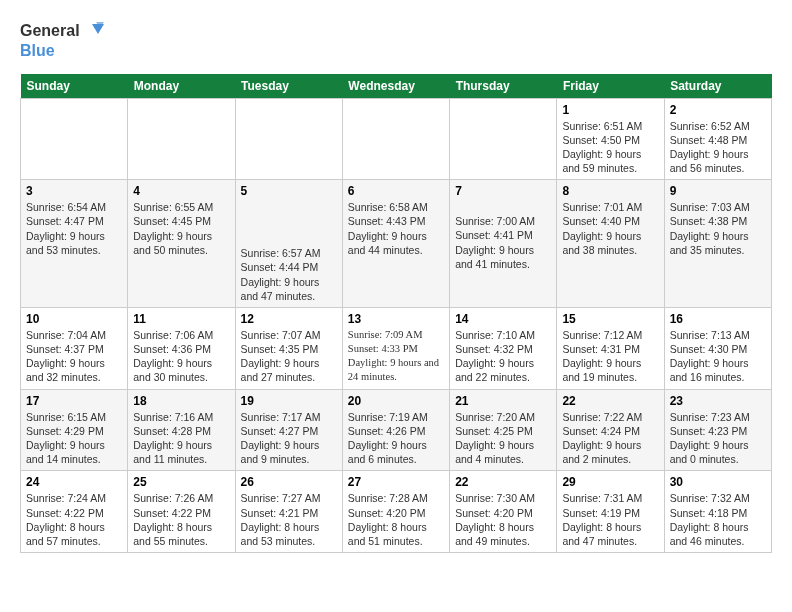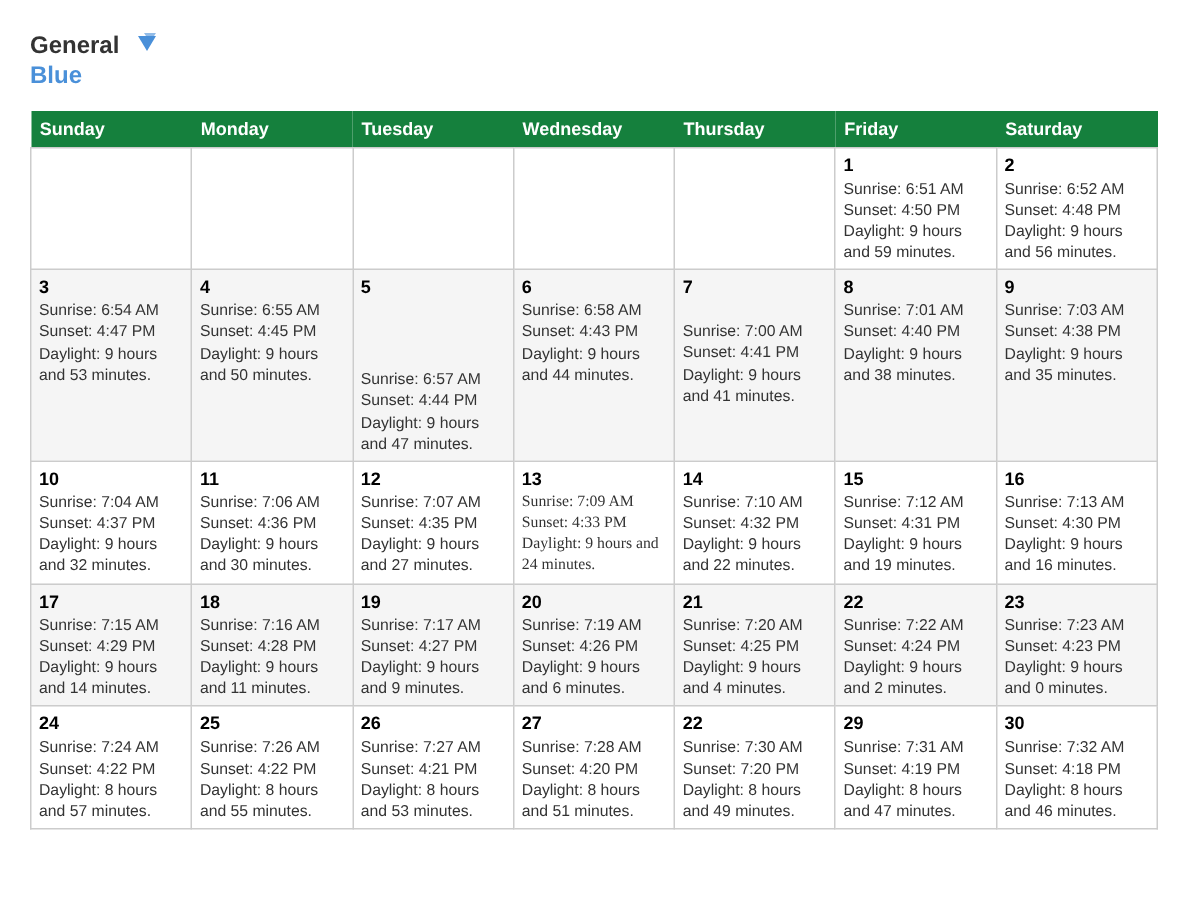--- a/index.html
+++ b/index.html
@@ -220,21 +220,21 @@
           <td>
             <span class="day-num">16</span>
             <div class="day-info" style="white-space: pre-line;">Sunrise: 7:13 AM
 Sunset: 4:30 PM
 Daylight: 9 hours and 16 minutes.</div>
           </td>
         </tr>
         <tr>
           <td>
             <span class="day-num">17</span>
-            <div class="day-info" style="white-space: pre-line;">Sunrise: 7:15 AM
+            <div class="day-info" style="white-space: pre-line;">Sunrise: 6:15 AM
 Sunset: 4:29 PM
 Daylight: 9 hours and 14 minutes.</div>
           </td>
           <td>
             <span class="day-num">18</span>
             <div class="day-info" style="white-space: pre-line;">Sunrise: 7:16 AM
 Sunset: 4:28 PM
 Daylight: 9 hours and 11 minutes.</div>
           </td>
           <td>
@@ -289,21 +289,21 @@
           </td>
           <td>
             <span class="day-num">27</span>
             <div class="day-info" style="white-space: pre-line;">Sunrise: 7:28 AM
 Sunset: 4:20 PM
 Daylight: 8 hours and 51 minutes.</div>
           </td>
           <td>
             <span class="day-num">22</span>
             <div class="day-info" style="white-space: pre-line;">Sunrise: 7:30 AM
-Sunset: 7:20 PM
+Sunset: 4:20 PM
 Daylight: 8 hours and 49 minutes.</div>
           </td>
           <td>
             <span class="day-num">29</span>
             <div class="day-info" style="white-space: pre-line;">Sunrise: 7:31 AM
 Sunset: 4:19 PM
 Daylight: 8 hours and 47 minutes.</div>
           </td>
           <td>
             <span class="day-num">30</span>

